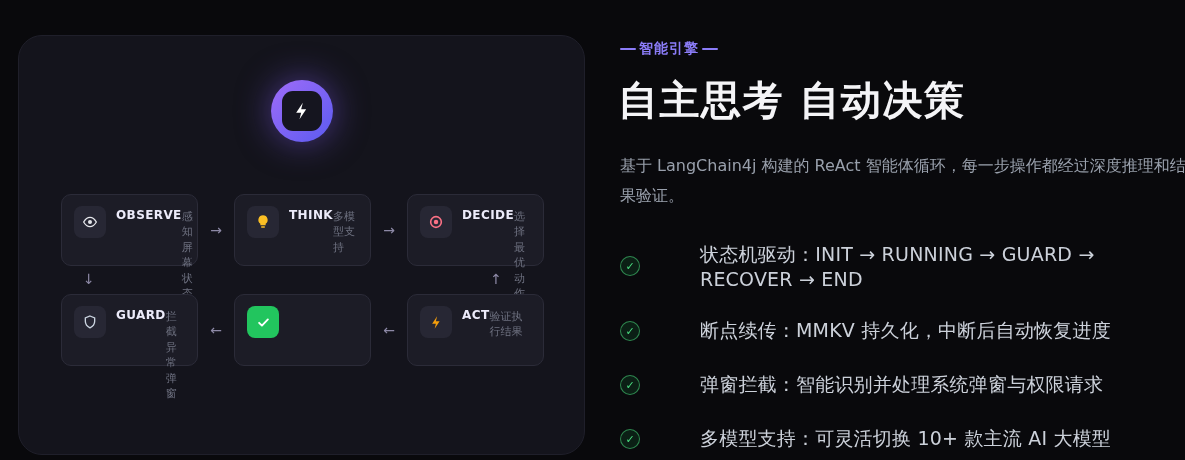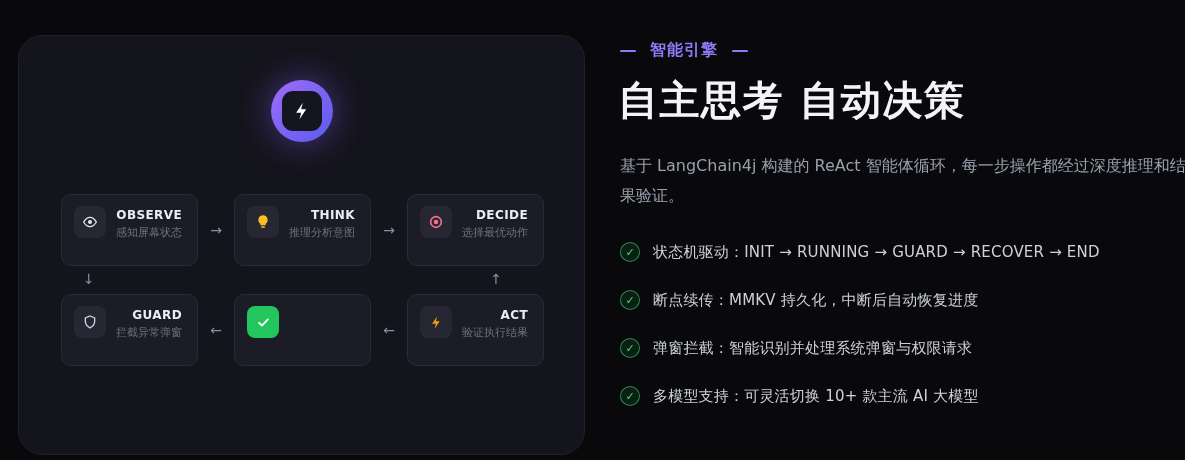--- a/index.html
+++ b/index.html
@@ -44,21 +44,21 @@
     padding:11px 10px 11px 12px;
     display:flex; gap:10px; align-items:flex-start;
   }
   .node-icon {
     width:32px; height:32px; flex:0 0 32px;
     border-radius:8px;
     background:#272734;
     display:flex; align-items:center; justify-content:center;
   }
   .node-icon.green { background:#22c55e; }
-  .node-text { display:flex; flex-direction:column; min-width:0;align-items:flex-end; }
+  .node-text { display:flex; min-width:0; }
   .node-title {
     font-size:12px; font-weight:700; letter-spacing:0.4px;
     color:#ecebfa; line-height:1.2; padding-top:2px;
   }
   .node-sub {
     font-size:11px; color:#6e7180; line-height:1.4; margin-top:3px;
   }
   .h-arrow {
     flex:1; text-align:center;
     color:#8d89a6; font-size:14px; line-height:1;
@@ -66,22 +66,22 @@
   }
   .v-arrow {
     position:absolute; color:#8d89a6; font-size:14px; line-height:1;
   }
   .v-arrow.left-side { left:22px; top:78px; }
   .v-arrow.right-side { right:42px; top:78px; }
 
   
   .badge {
     position:absolute; left:620px; top:40px;
-    display:flex; align-items:center; gap:14px;
-    color:#8b7cf8; font-size:16px; font-weight:700; letter-spacing:1px;
+    display:flex; align-items:center; gap:3px;
+    color:#8b7cf8; font-size:14px; font-weight:700; letter-spacing:1px;
   }
   .badge-dash { width:16px; height:2px; background:#8b7cf8; border-radius:1px; }
 
   .heading {
     position:absolute; left:618px; top:76px;
     font-size:40px; font-weight:700; color:#f4f4f7;
     letter-spacing:1.5px; line-height:1.2;
   }
   .desc {
     position:absolute; left:620px; top:151px; width:566px;
@@ -92,21 +92,21 @@
     display:flex; flex-direction:column; gap:28px;
   }
   .feature { display:flex; align-items:center; gap:13px; }
   .fcheck {
     width:20px; height:20px; flex:0 0 20px; border-radius:50%;
     border:1px solid rgba(74,222,128,0.55);
     background:rgba(34,197,94,0.12);
     color:#4ade80; font-size:11px; font-weight:700;
     display:flex; align-items:center; justify-content:center;
   }
-  .ftext { font-size:15px; color:#ccd1da; letter-spacing:0.2px; }
+  .ftext { font-size:19px; color:#ccd1da; letter-spacing:0.2px;margin-left:47px; }
 </style>
 </head>
 <body>
 
 <div class="left-card">
 
   <div class="logo-wrap">
     <div class="logo-circle">
       <div class="logo-square">
         <svg width="20" height="20" viewBox="0 0 24 24">
@@ -134,21 +134,21 @@
       <span class="h-arrow">→</span>
       <div class="node">
         <span class="node-icon">
           <svg width="16" height="16" viewBox="0 0 24 24">
               <path d="M12 2a7 7 0 0 0-4 12.7V17h8v-2.3A7 7 0 0 0 12 2z" fill="#fbbf24"></path>
               <rect x="9" y="18.5" width="6" height="2.2" rx="1.1" fill="#fbbf24"></rect>
             </svg>
         </span>
         <span class="node-text">
           <span class="node-title">THINK</span>
-          <span class="node-sub">推理分析意图</span>
+          <span class="node-sub">多模型支持</span>
         </span>
       </div>
       <span class="h-arrow">→</span>
       <div class="node">
         <span class="node-icon">
           <svg width="16" height="16" viewBox="0 0 24 24">
               <circle cx="12" cy="12" r="8" fill="none" stroke="#fb7185" stroke-width="2.4"></circle>
               <circle cx="12" cy="12" r="3.4" fill="#fb7185"></circle>
             </svg>
         </span>

